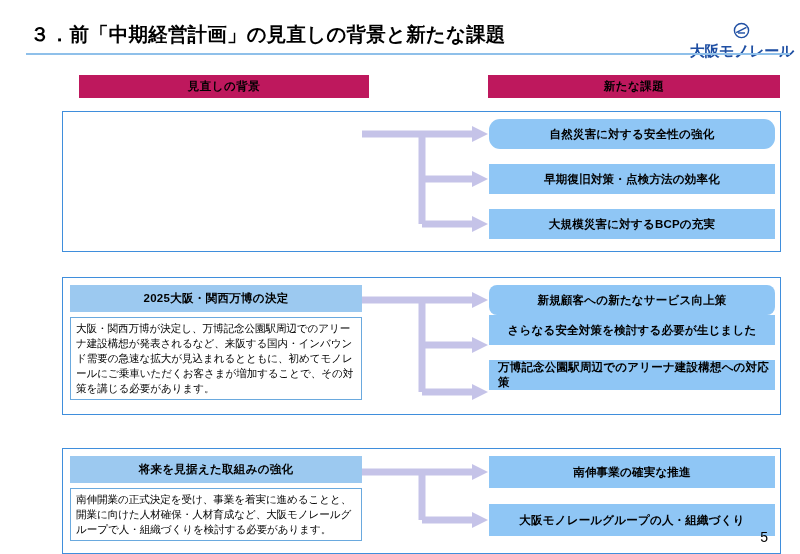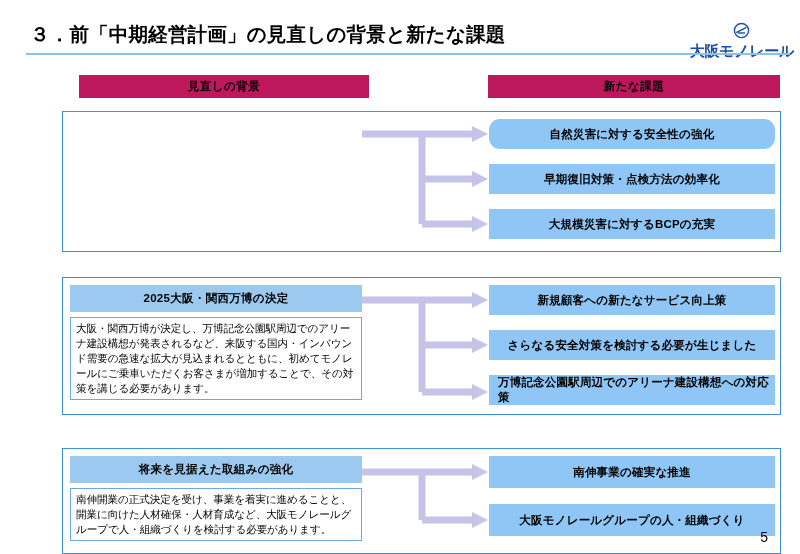--- a/index.html
+++ b/index.html
@@ -201,21 +201,21 @@
     <path d="M110 97 L126 105 L110 113 Z" fill="#c5c3e8"></path>
   </svg>
 </div>
 
 <div class="section" id="section-1">
   <div class="left-col">
     <div class="cause-head">2025大阪・関西万博の決定</div>
     <div class="cause-body">大阪・関西万博が決定し、万博記念公園駅周辺でのアリーナ建設構想が発表されるなど、来阪する国内・インバウンド需要の急速な拡大が見込まれるとともに、初めてモノレールにご乗車いただくお客さまが増加することで、その対策を講じる必要があります。</div>
   </div>
   <div class="right-col">
-    <div class="issue-box center" style="height:20px;margin-bottom:15px;">新規顧客への新たなサービス向上策</div>
+    <div class="issue-box center" style="height:20px;border-radius:8px;">新規顧客への新たなサービス向上策</div>
     <div class="issue-box center" style="height:30px;margin-bottom:15px;">さらなる安全対策を検討する必要が生じました</div>
     <div class="issue-box left" style="height:29px;line-height:1.3;">万博記念公園駅周辺でのアリーナ建設構想への対応策</div>
   </div>
 
   <svg class="connector" style="left:299px;top:7px;width:128px;height:128px;" viewBox="0 0 128 128">
     <path d="M0 15 H60" stroke="#c5c3e8" stroke-width="7" fill="none"></path>
     <path d="M60 15 V107" stroke="#c5c3e8" stroke-width="7" fill="none"></path>
     <path d="M60 15 H112" stroke="#c5c3e8" stroke-width="7" fill="none"></path>
     <path d="M60 60 H112" stroke="#c5c3e8" stroke-width="7" fill="none"></path>
     <path d="M60 107 H112" stroke="#c5c3e8" stroke-width="7" fill="none"></path>

